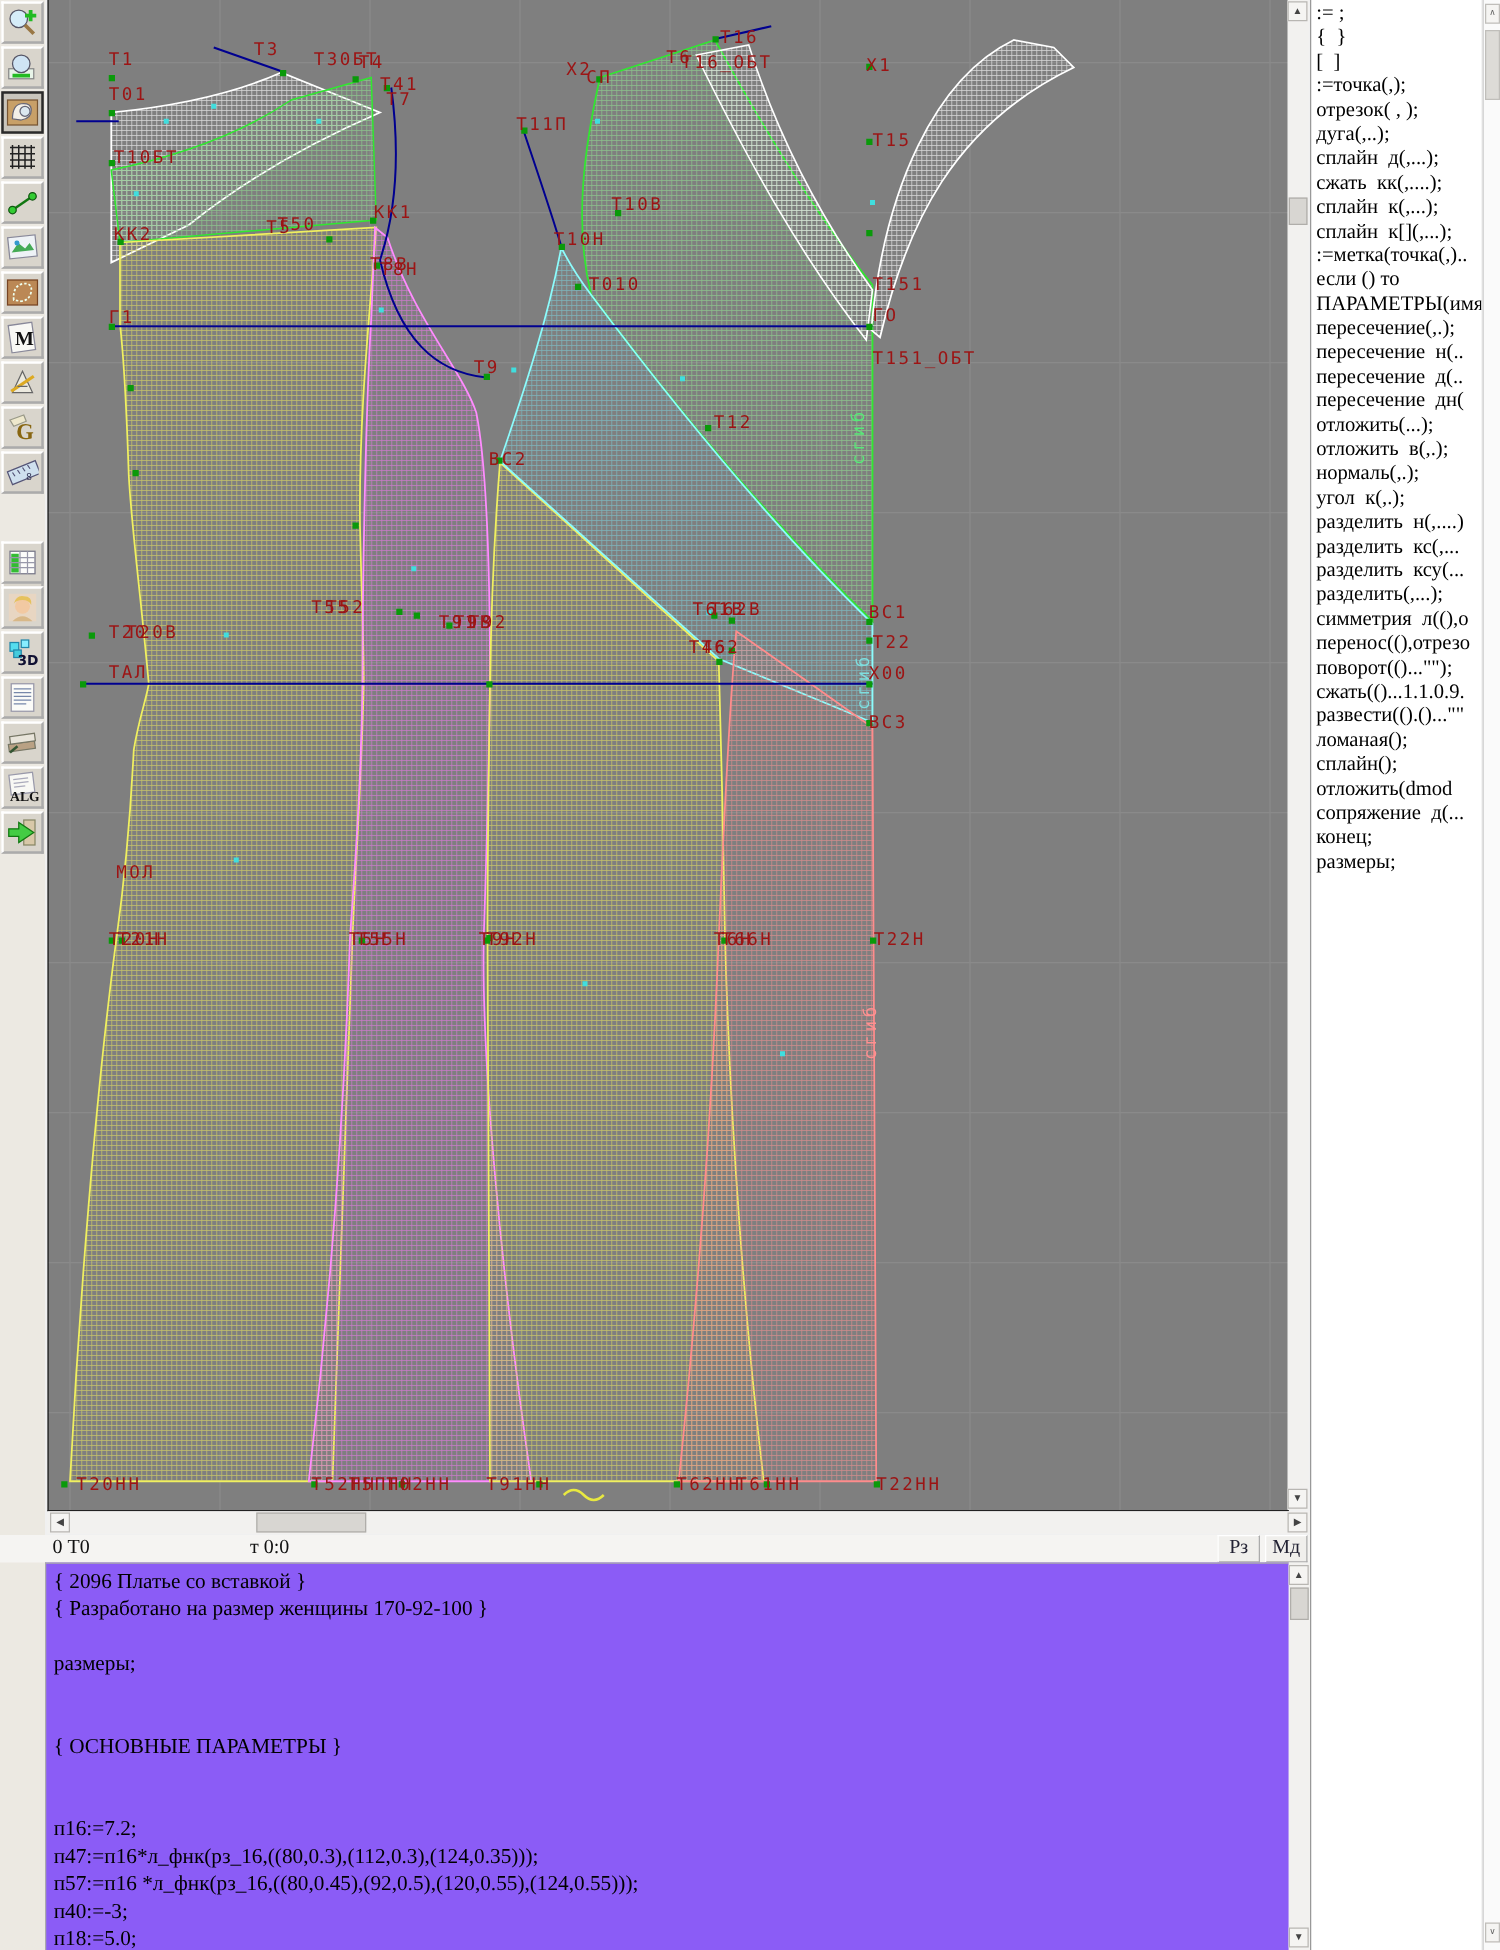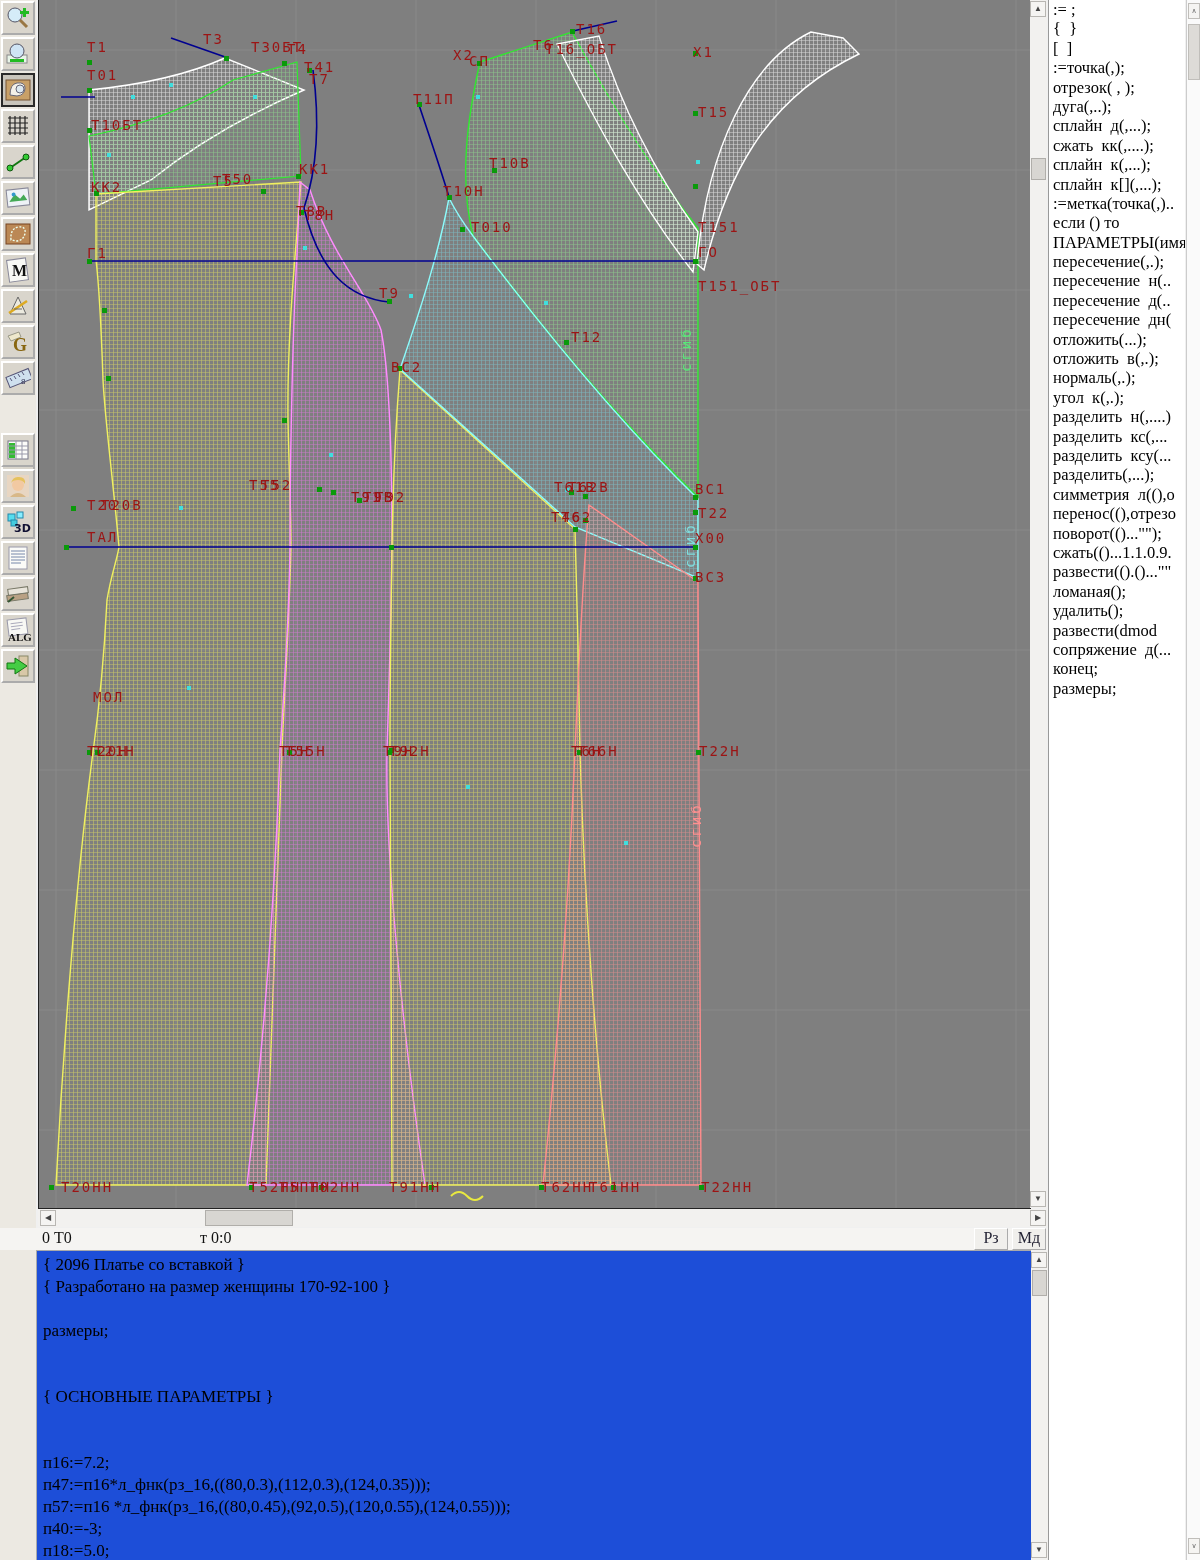--- a/index.html
+++ b/index.html
@@ -22,21 +22,21 @@
              box-sizing:border-box;color:#444;font-size:8px;line-height:14px;text-align:center;cursor:pointer;}
   .sb .thumb{position:absolute;background:#d8d6d2;border:1px solid #b0aeaa;box-sizing:border-box;cursor:pointer;}
   
   .statusbar{position:absolute;left:0;top:1228px;width:1048px;height:22px;background:#f5f4f2;
              font:16px "Liberation Serif",serif;color:#111;}
   .statusbar .s0{position:absolute;left:42px;top:1px;}
   .statusbar .s1{position:absolute;left:200px;top:1px;}
   .sbtn{position:absolute;top:0;width:34px;height:22px;background:#f0efec;border:1px outset #fff;
         box-sizing:border-box;font:16px "Liberation Serif",serif;color:#223;text-align:center;cursor:pointer;}
   
-  .codearea{position:absolute;left:36px;top:1250px;width:995px;height:310px;background:#1d4ed8;
+  .codearea{position:absolute;left:36px;top:1250px;width:995px;height:310px;background:#8b5cf6;
             border-top:1px solid #aaa;border-left:1px solid #aaa;box-sizing:border-box;overflow:hidden;cursor:text;}
   .codearea .ln{position:absolute;left:6px;white-space:pre;font:17px "Liberation Serif",serif;color:#000;}
   
   .rightpanel{position:absolute;left:1048px;top:0;width:137px;height:1560px;background:#fff;
               border-left:1px solid #999;box-sizing:border-box;overflow:hidden;}
   .rp-item{position:relative;height:19.4px;line-height:19.4px;padding-left:4px;white-space:pre;
            font:16.5px "Liberation Serif",serif;color:#000;cursor:pointer;}
   .winscroll{position:absolute;left:1186px;top:0;width:14px;height:1560px;background:#fafafa;border-left:1px solid #ccc;}
 </style>
 </head>
@@ -454,22 +454,22 @@
       <div class="rp-item">разделить  н(,....)</div>
       <div class="rp-item">разделить  кс(,...</div>
       <div class="rp-item">разделить  ксу(...</div>
       <div class="rp-item">разделить(,...);</div>
       <div class="rp-item">симметрия  л((),о</div>
       <div class="rp-item">перенос((),отрезо</div>
       <div class="rp-item">поворот(()..."");</div>
       <div class="rp-item">сжать(()...1.1.0.9.</div>
       <div class="rp-item">развести(().()...""</div>
       <div class="rp-item">ломаная();</div>
-      <div class="rp-item">удалить();</div>
-      <div class="rp-item">развести(dmod</div>
+      <div class="rp-item">сплайн();</div>
+      <div class="rp-item">отложить(dmod</div>
       <div class="rp-item">сопряжение  д(...</div>
       <div class="rp-item">конец;</div>
       <div class="rp-item">размеры;</div>
     </div>
 
   <div class="winscroll">
     <div class="arrow" style="position:absolute;left:1px;top:3px;width:12px;height:16px;background:#f5f4f2;border:1px solid #c0beba;box-sizing:border-box;font-size:7px;line-height:14px;text-align:center;color:#666;">∧</div>
     <div style="position:absolute;left:1px;top:24px;width:12px;height:56px;background:#dddbd7;border:1px solid #c0beba;box-sizing:border-box;"></div>
     <div class="arrow" style="position:absolute;left:1px;top:1538px;width:12px;height:16px;background:#f5f4f2;border:1px solid #c0beba;box-sizing:border-box;font-size:7px;line-height:14px;text-align:center;color:#666;">∨</div>
   </div>

